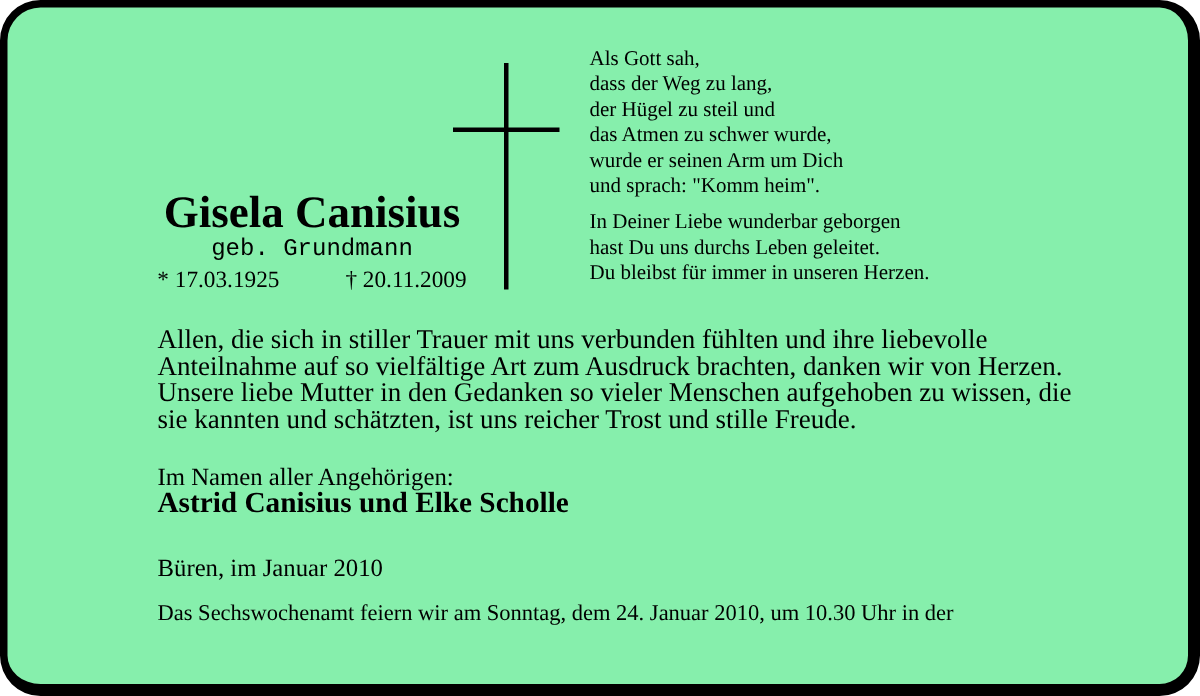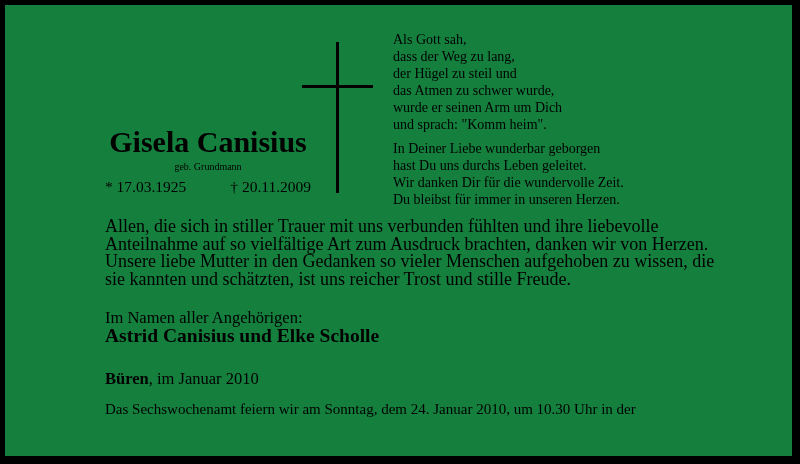--- a/index.html
+++ b/index.html
@@ -6,53 +6,54 @@
   html, body { width: 800px; height: 464px; }
   body {
     background: #ffffff;
     color: #000000;
     font-family: "Liberation Serif", "DejaVu Serif", serif;
   }
   .notice {
     position: relative;
     width: 800px;
     height: 464px;
-    background: #15803d;
+    background: #86efac;
     border-style: solid;
     border-color: #000000;
     border-width: 5px 8px 8px 5px;
     overflow: hidden;
+    border-radius: 27px;
   }
   .abs { position: absolute; }
 
   
   .poem { left: 388px; top: 26px; font-size: 14px; line-height: 17px; }
   .stanza2 { margin-top: 7px; }
 
   
   .cross-v { left: 331px; top: 37px; width: 3px; height: 151px; background: #000; }
   .cross-h { left: 297px; top: 80px; width: 71px; height: 3px; background: #000; }
 
   
   .name-block { left: 78px; top: 121px; width: 250px; text-align: center; }
   .name   { font-size: 30px; font-weight: bold; line-height: 32px; white-space: nowrap; }
-  .maiden { font-size: 10px; line-height: 17px; }
+  .maiden { font-size: 16px; line-height: 17px; font-family: Liberation Mono, monospace; }
   .dates  { margin-top: 2px; font-size: 15.5px; line-height: 19px;
             display: flex; justify-content: center; gap: 44px; white-space: nowrap; text-align: right; }
 
   
   .condolence { left: 100px; top: 213px; font-size: 18px; line-height: 17.7px; white-space: nowrap; }
 
   
   .im-namen     { left: 100px; top: 303px; font-size: 16.5px; line-height: 20px; white-space: nowrap; }
   .family-names { left: 100px; top: 319px; font-size: 19.5px; font-weight: bold; line-height: 24px; white-space: nowrap; }
 
   
   .place-date { left: 100px; top: 364px; font-size: 16.5px; line-height: 20px; white-space: nowrap; }
-  .place-date b { font-weight: bold; }
+  .place-date b { font-weight: normal; }
 
   
   .service { left: 100px; top: 396px; font-size: 15px; line-height: 17.5px; white-space: nowrap; }
 </style>
 </head>
 <body>
 
 <div class="notice">
 
   <div>
@@ -65,21 +66,20 @@
       <div>Als Gott sah,</div>
       <div>dass der Weg zu lang,</div>
       <div>der Hügel zu steil und</div>
       <div>das Atmen zu schwer wurde,</div>
       <div>wurde er seinen Arm um Dich</div>
       <div>und sprach: "Komm heim".</div>
     </div>
     <div class="stanza2">
       <div>In Deiner Liebe wunderbar geborgen</div>
       <div>hast Du uns durchs Leben geleitet.</div>
-      <div>Wir danken Dir für die wundervolle Zeit.</div>
       <div>Du bleibst für immer in unseren Herzen.</div>
     </div>
   </div>
 
   <div class="abs name-block">
     <div class="name">Gisela Canisius</div>
     <div class="maiden">geb. Grundmann</div>
     <div class="dates">
       <span>* 17.03.1925</span>
       <span>† 20.11.2009</span>

